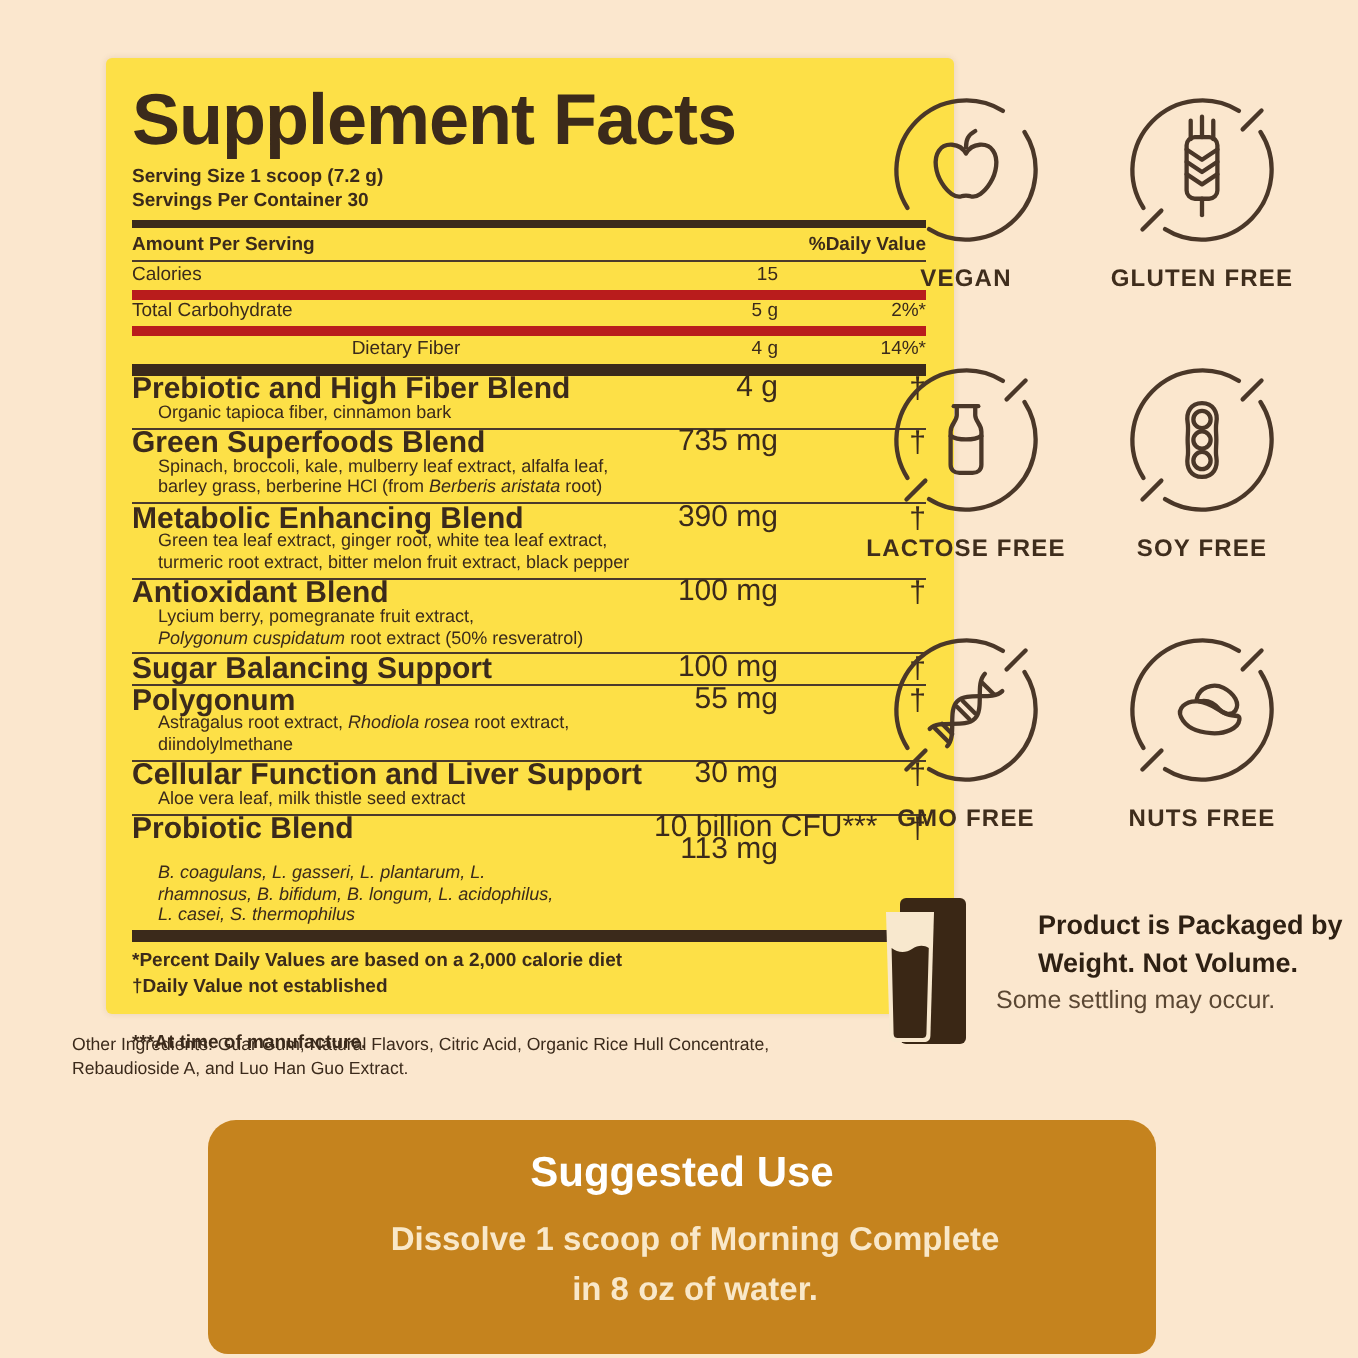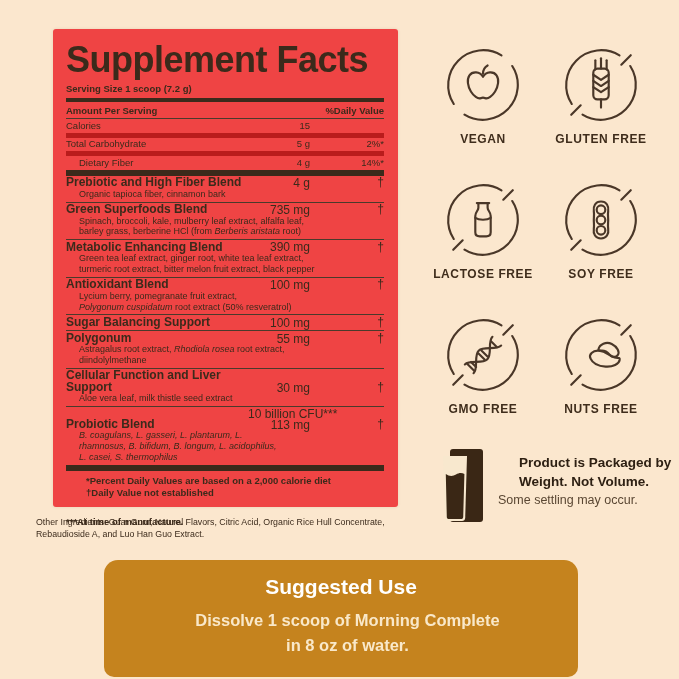--- a/index.html
+++ b/index.html
@@ -1,44 +1,44 @@
 <!DOCTYPE html>
 <html><head>
 <meta charset="utf-8">
 <style>
   * { margin:0; padding:0; box-sizing:border-box; }
   html,body { width:679px; height:679px; }
   body { font-family:"Liberation Sans", sans-serif; background:#FBE7CE; position:relative; overflow:hidden; }
   .page { position:absolute; inset:0; background:#FBE7CE; }
 
   
-  .label-panel { position:absolute; left:53px; top:29px; width:345px; height:478px;
-    background:#ef4444; border-radius:3px; padding:12px 14px 0 13px; color:#3B2A1B;
+  .label-panel { position:absolute; left:53px; top:29px; width:424px; height:478px;
+    background:#fde047; border-radius:3px; padding:12px 14px 0 13px; color:#3B2A1B;
     box-shadow:0 0 3px rgba(120,90,50,.15); }
   .facts-title { font-size:36px; line-height:37px; font-weight:bold; letter-spacing:-0.5px; color:#3B2A1B; margin-bottom:5px; }
   .serving-line { font-size:9.5px; font-weight:bold; line-height:12px; }
   .bar-thick { height:4px; background:#3B2A1B; margin-top:3px; }
   .facts-header { display:flex; justify-content:space-between; font-weight:bold; font-size:9.5px;
     padding:2.5px 0; border-bottom:1px solid #4A3A2B; }
   .f-row { display:flex; align-items:baseline; font-size:9.5px; line-height:10px; padding:1.8px 0; border-bottom:5px solid #b91c1c; }
   .f-rows .f-row:last-child { border-bottom:none; }
   .f-row .name { flex:1; }
-  .f-row .name.indent { padding-left:13px; }
+  .f-row .name.indent { padding-left:13px;text-align:center; }
   .amt { width:62px; text-align:right; white-space:nowrap; }
   .dv { width:74px; text-align:right; white-space:nowrap; }
   .bar-mid { height:6px; background:#3B2A1B; }
   .blend { padding:1.5px 0 2px; border-bottom:1px solid #4A3A2B; }
   .blends .blend:last-child { border-bottom:none; }
-  .blend .hdr { display:flex; align-items:flex-end; font-size:12px; line-height:11.5px; }
+  .blend .hdr { display:flex; align-items:flex-start; font-size:15px; line-height:11.5px; }
   .blend .hdr .name { flex:1; font-weight:bold; }
   .blend .amt div { line-height:10.8px; }
   .blend .desc { font-size:9px; line-height:10.8px; padding-left:13px; }
   .blend .desc i { font-style:italic; }
   .bar-end { height:6px; background:#3B2A1B; }
-  .footnotes { font-size:9.5px; font-weight:bold; line-height:12.5px; margin-top:4px;margin-left:20px; }
+  .footnotes { font-size:9.5px; font-weight:bold; line-height:12.5px; margin-top:4px; }
   .mfg-note { font-size:9.5px; font-weight:bold; margin-top:16px; }
 
   
   .badges-grid { position:absolute; left:424px; top:36px; width:236px;
     display:grid; grid-template-columns:1fr 1fr; }
   .badge { height:135px; display:flex; flex-direction:column; align-items:center; padding-top:10px; }
   .badge svg { width:78px; height:78px; }
   .badge .b-label { margin-top:8px; font-size:12px; font-weight:bold; letter-spacing:0.6px;
     color:#3F2D1C; white-space:nowrap; }
   .b-stroke { stroke:#4A3728; stroke-width:2.1; fill:none; stroke-linecap:round; stroke-linejoin:round; }
@@ -60,20 +60,21 @@
   .sg-body { margin-top:9px; font-size:16.5px; font-weight:bold; color:#F9E8C9; line-height:25px;padding-left:13px; }
 </style>
 </head>
 <body>
 
 <div class="page">
 
   <div class="label-panel">
     <div class="facts-title">Supplement Facts</div>
     <div class="serving-line">Serving Size 1 scoop (7.2 g)</div>
+    <div class="serving-line">Servings Per Container 30</div>
     <div class="bar-thick"></div>
     <div class="facts-header">
       <span>Amount Per Serving</span>
       <span>%Daily Value</span>
     </div>
     <div class="f-rows">
         <div class="f-row">
           <span class="name">Calories</span>
           <span class="amt">15</span>
           <span class="dv"></span>

